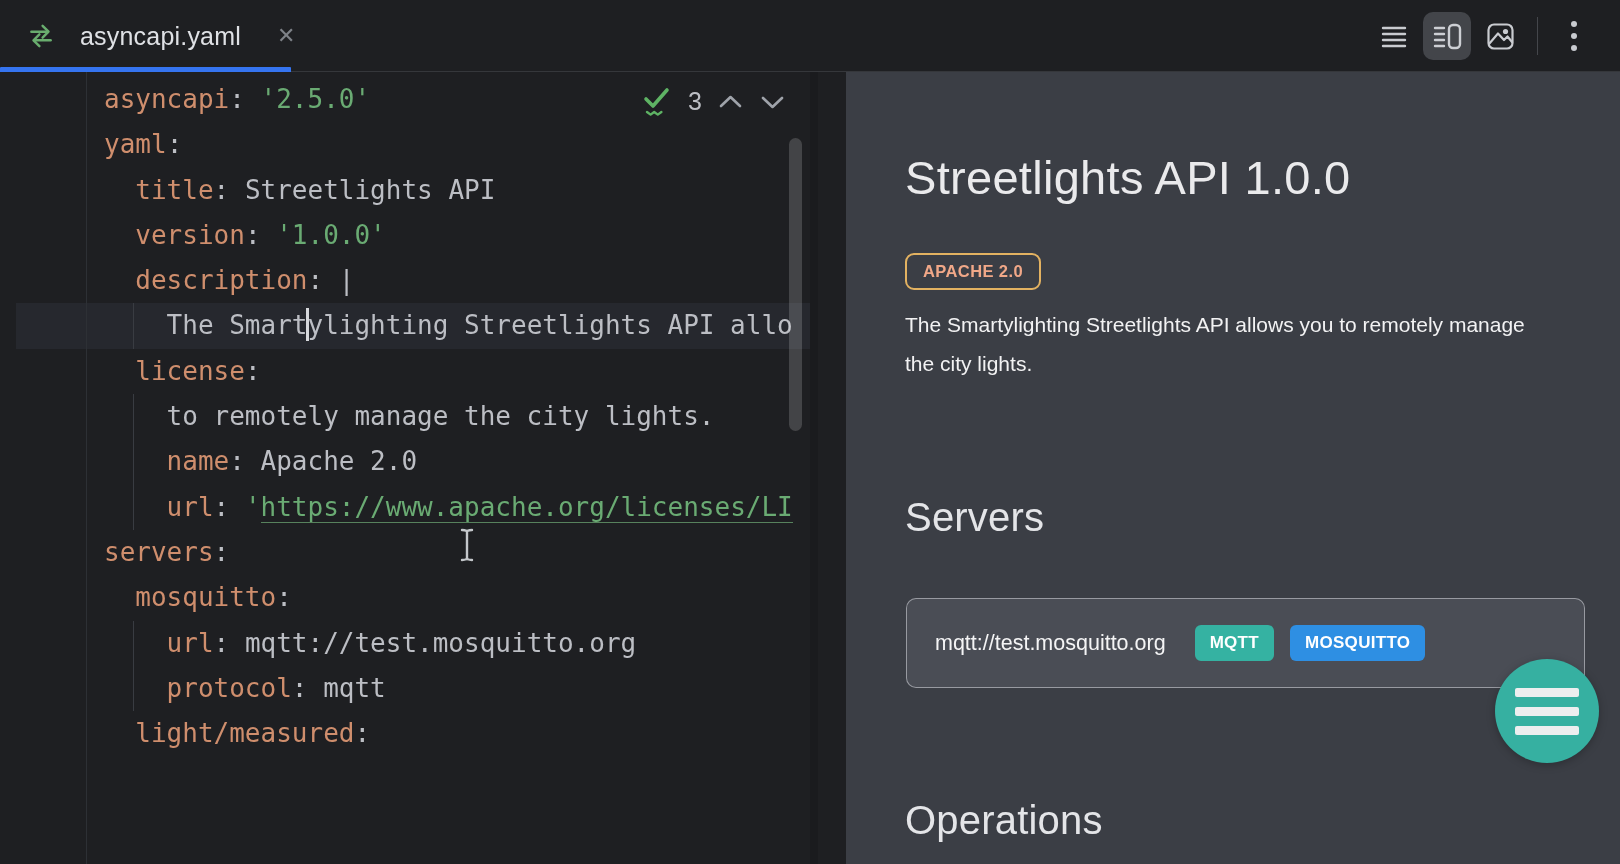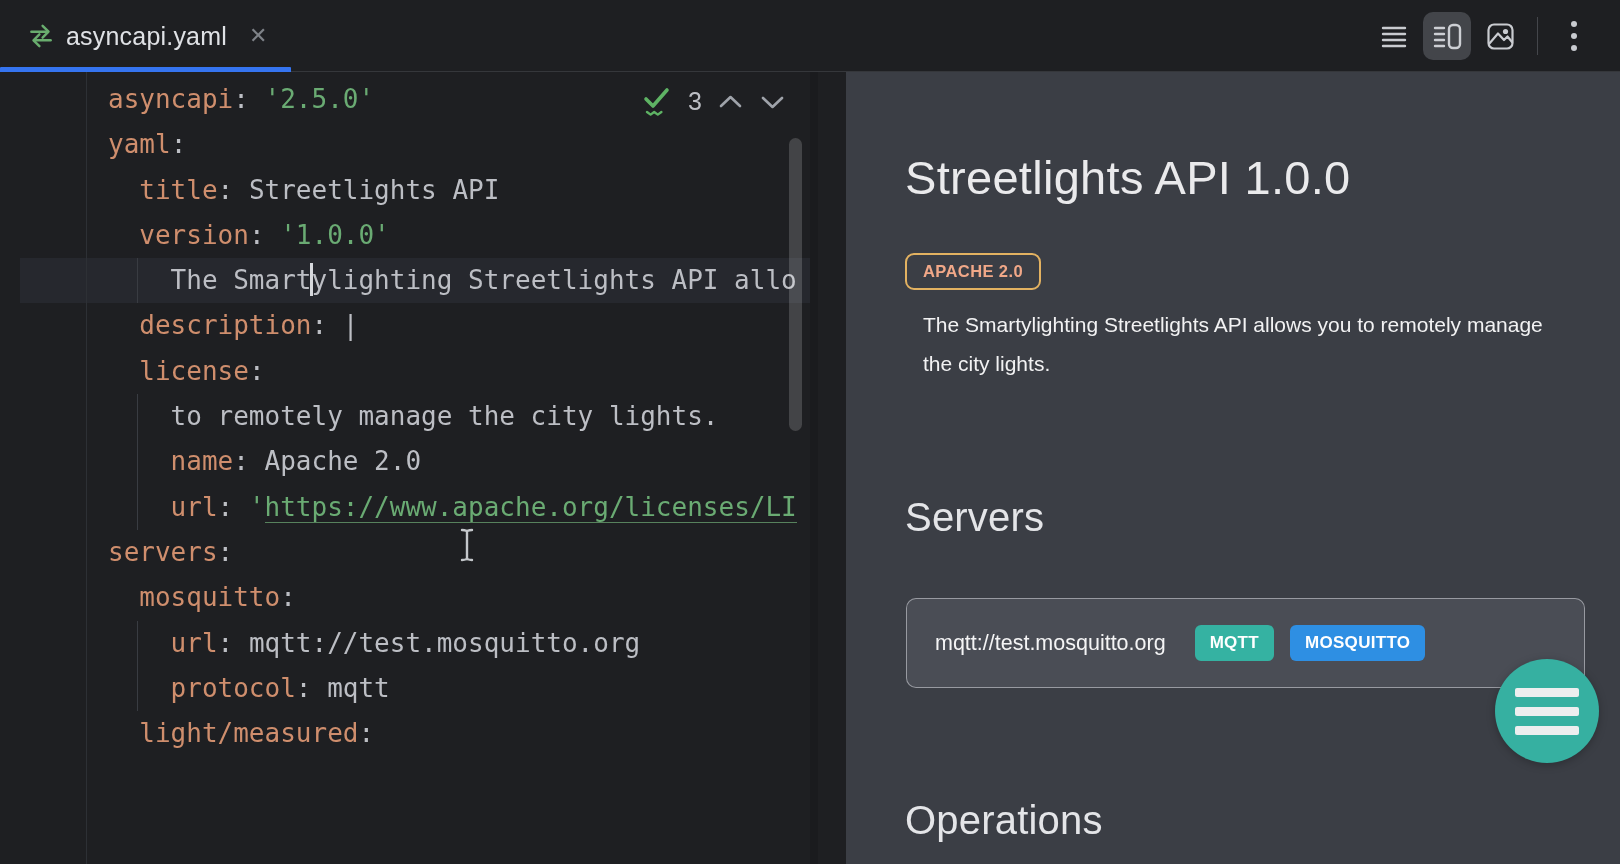--- a/index.html
+++ b/index.html
@@ -13,54 +13,54 @@
     --mosquitto-badge:#2E8FE3;
   }
   *{margin:0;padding:0;box-sizing:border-box;}
   html,body{background:#111;}
   .app{
     position:relative;width:1620px;height:864px;overflow:hidden;
     background:#1E1F22;font-family:"Liberation Sans",sans-serif;
   }
   
   .tabbar{position:absolute;left:0;top:0;width:1620px;height:72px;background:#1E1F22;border-bottom:1px solid #35373B;}
-  .file-tab{position:absolute;left:0;top:0;height:72px;display:flex;align-items:center;padding:0 16px 0 26px;gap:10px;cursor:pointer;}
+  .file-tab{position:absolute;left:0;top:0;height:72px;display:flex;align-items:center;padding:0 16px 0 26px;gap:24px;cursor:pointer;}
   .file-tab .label{font-size:25px;color:#DFE1E5;letter-spacing:.2px;}
   .file-tab .close{font-size:22px;color:#7E8288;margin-left:12px;line-height:1;}
   .tab-underline{position:absolute;left:0;top:67px;width:291px;height:6px;background:var(--tab-accent);border-radius:1px;}
   .tab-actions{position:absolute;right:0;top:0;height:72px;display:flex;align-items:center;gap:0;}
   .icon-btn{width:48px;height:48px;display:flex;align-items:center;justify-content:center;border-radius:10px;margin-right:5px;cursor:pointer;}
   .icon-btn.active{background:#43454A;}
   .vdivider{width:1px;height:38px;background:#44464B;margin:0 12px 0 8px;}
   .kebab{margin-right:22px;}
   
   .editor{position:absolute;left:0;top:72px;width:810px;height:792px;background:#1E1F22;overflow:hidden;
           font-family:"DejaVu Sans Mono",monospace;font-size:26px;color:#BCBEC4;cursor:text;}
   .gutter-sep{position:absolute;left:86px;top:0;bottom:0;width:1px;background:#2D3035;}
-  .code-lines{position:absolute;left:0;top:5px;width:810px;padding-left:20px;}
+  .code-lines{position:absolute;left:16px;top:5px;width:810px;}
   .code-line{position:relative;height:45.3px;line-height:45.3px;white-space:pre;}
   .code-line.current{background:#26282E;}
   .guide{position:absolute;left:117px;top:0;height:100%;border-left:1px solid #393C42;}
   .tk-k{color:var(--key);}
   .tk-p,.tk-t{color:#BCBEC4;}
   .tk-s{color:var(--string);}
   .tk-l{color:var(--string);border-bottom:1.6px solid #57825D;cursor:pointer;}
   .caret{display:inline-block;width:3px;height:33px;background:#D6D8DC;vertical-align:-7px;margin:0 -1.5px;}
   .inspections{position:absolute;top:14px;right:24px;display:flex;align-items:center;gap:15px;cursor:pointer;}
   .inspections .count{font-family:"Liberation Sans",sans-serif;font-size:25px;color:#BCBEC4;}
   .scroll-thumb{position:absolute;left:789px;top:66px;width:13px;height:293px;border-radius:7px;background:rgba(255,255,255,0.17);cursor:default;}
   .ibeam{position:absolute;left:458px;top:456px;}
   
   .splitter{position:absolute;left:810px;top:72px;width:8px;height:792px;background:#1A1B1E;cursor:col-resize;}
   .preview{position:absolute;left:818px;top:72px;width:802px;height:792px;background:#3B3E45;overflow:hidden;margin-left:28px;}
   .pv-scrollstrip{position:absolute;right:0;top:0;width:13px;height:100%;background:#2A2C30;}
   .pv-title{position:absolute;left:59px;top:78px;font-size:47px;font-weight:500;color:#EAEAEC;letter-spacing:.3px;}
   .pv-license{position:absolute;left:59px;top:181px;display:inline-block;padding:7px 16px;border:2px solid var(--license-border);
               border-radius:9px;color:var(--license-text);font-size:16.5px;font-weight:bold;letter-spacing:.4px;}
-  .pv-desc{position:absolute;left:77px;top:233px;width:680px;font-size:21px;line-height:39px;color:#F2F2F3;white-space:pre-line;}
+  .pv-desc{position:absolute;left:59px;top:233px;width:680px;font-size:21px;line-height:39px;color:#F2F2F3;white-space:pre-line;}
   .pv-h2{position:absolute;left:59px;font-size:40px;font-weight:400;color:#E4E5E8;letter-spacing:.2px;}
   .pv-h2.servers{top:423px;}
   .pv-h2.operations{top:726px;}
   .server-card{position:absolute;left:60px;top:526px;width:679px;height:90px;background:#4A4D55;
                border:1px solid rgba(216,218,224,0.55);border-radius:10px;display:flex;align-items:center;padding-left:28px;gap:17px;}
   .server-url{font-size:21.5px;color:#F4F4F5;margin-right:12px;}
   .proto-badge{display:inline-block;padding:8px 15px;border-radius:6px;color:#fff;font-size:17px;font-weight:bold;letter-spacing:.3px;}
   .fab{position:absolute;left:649px;top:587px;width:104px;height:104px;border-radius:50%;background:var(--fab);
        display:flex;flex-direction:column;align-items:center;justify-content:center;gap:10px;cursor:pointer;box-shadow:0 2px 8px rgba(0,0,0,0.25);}
   .fab .bar{width:64px;height:9px;border-radius:2px;background:#EDEEEF;}
@@ -120,22 +120,22 @@
       </div>
     </div>
   </header>
 
   <section class="editor">
     <div class="code-lines" id="code-lines">
         <div class="code-line" style="padding-left: 88px;"><span class="tk-k">asyncapi</span><span class="tk-p">: </span><span class="tk-s">'2.5.0'</span></div>
         <div class="code-line" style="padding-left: 88px;"><span class="tk-k">yaml</span><span class="tk-p">:</span></div>
         <div class="code-line" style="padding-left: 119.3px;"><span class="tk-k">title</span><span class="tk-p">: </span><span class="tk-t">Streetlights API</span></div>
         <div class="code-line" style="padding-left: 119.3px;"><span class="tk-k">version</span><span class="tk-p">: </span><span class="tk-s">'1.0.0'</span></div>
+        <div class="code-line" style="padding-left: 119.3px;"><span class="tk-k">description</span><span class="tk-p">: </span><span class="tk-t">|</span></div>
         <div class="code-line current" style="padding-left: 150.6px;"><span class="guide"></span><span class="tk-t">The Smart</span><span class="caret"></span><span class="tk-t">ylighting Streetlights API allo</span></div>
-        <div class="code-line" style="padding-left: 119.3px;"><span class="tk-k">description</span><span class="tk-p">: </span><span class="tk-t">|</span></div>
         <div class="code-line" style="padding-left: 119.3px;"><span class="tk-k">license</span><span class="tk-p">:</span></div>
         <div class="code-line" style="padding-left: 150.6px;"><span class="guide"></span><span class="tk-t">to remotely manage the city lights.</span></div>
         <div class="code-line" style="padding-left: 150.6px;"><span class="guide"></span><span class="tk-k">name</span><span class="tk-p">: </span><span class="tk-t">Apache 2.0</span></div>
         <div class="code-line" style="padding-left: 150.6px;"><span class="guide"></span><span class="tk-k">url</span><span class="tk-p">: </span><span class="tk-s">'</span><span class="tk-l">https://www.apache.org/licenses/LI</span></div>
         <div class="code-line" style="padding-left: 88px;"><span class="tk-k">servers</span><span class="tk-p">:</span></div>
         <div class="code-line" style="padding-left: 119.3px;"><span class="tk-k">mosquitto</span><span class="tk-p">:</span></div>
         <div class="code-line" style="padding-left: 150.6px;"><span class="guide"></span><span class="tk-k">url</span><span class="tk-p">: </span><span class="tk-t">mqtt://test.mosquitto.org</span></div>
         <div class="code-line" style="padding-left: 150.6px;"><span class="guide"></span><span class="tk-k">protocol</span><span class="tk-p">: </span><span class="tk-t">mqtt</span></div>
         <div class="code-line" style="padding-left: 119.3px;"><span class="tk-k">light/measured</span><span class="tk-p">:</span></div>
       </div>

